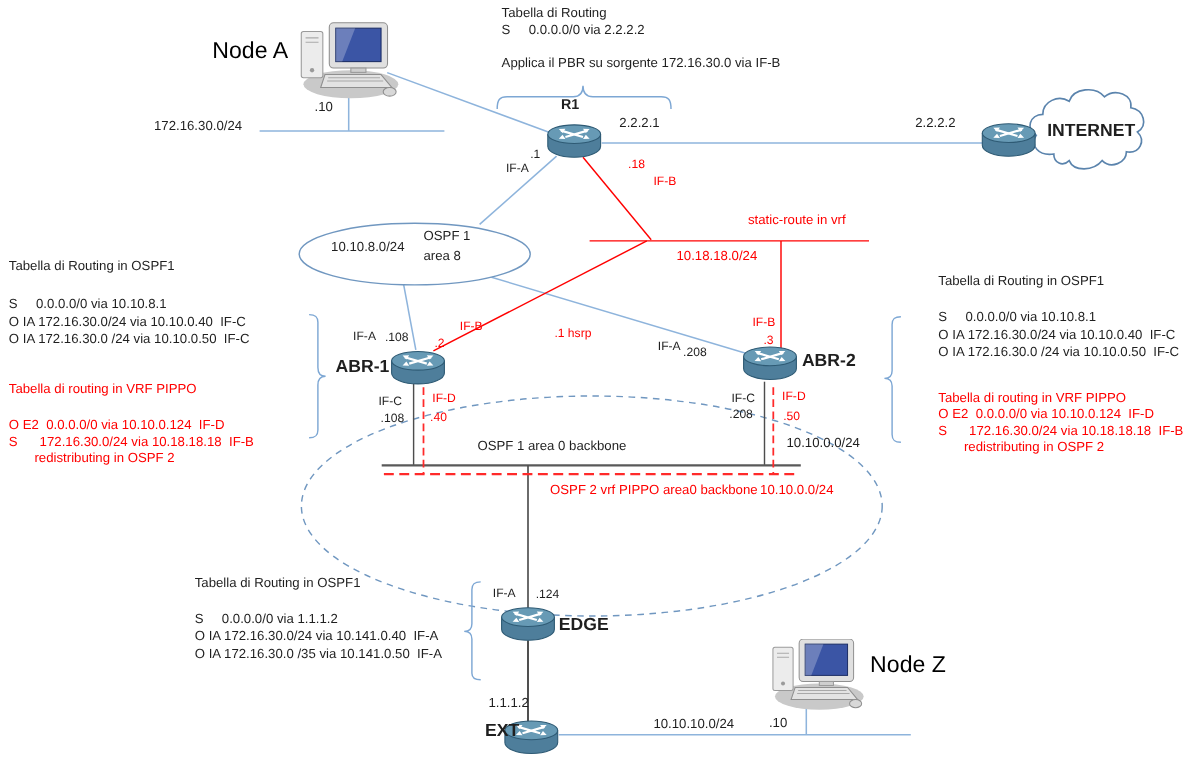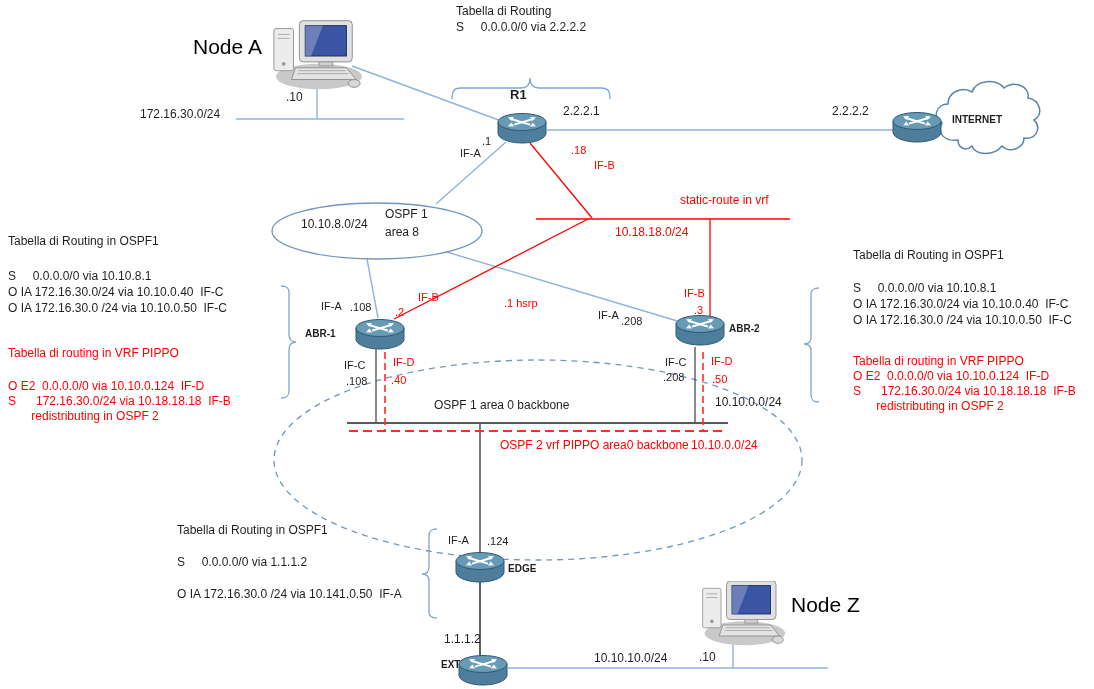--- a/index.html
+++ b/index.html
@@ -1,20 +1,20 @@
 <!DOCTYPE html>
 <html><head>
 <meta charset="utf-8">
 <style>
   html,body{margin:0;padding:0;background:#fff;}
   #canvas{position:relative;width:1094px;height:689px;background:#ffffff;overflow:hidden;
           font-family:"Liberation Sans",sans-serif;}
   .t{position:absolute;font-size:12px;color:#1f1f1f;white-space:pre;line-height:14px;}
   .red{color:#ff0000;}
-  .dev{font-weight:bold;font-size:10px;}
+  .dev{font-weight:bold;font-size:16px;}
   .big{font-size:21px;color:#000;}
   .sm{font-size:11px;}
   svg{display:block;}
   .icon{position:absolute;}
   #lines{position:absolute;left:0;top:0;}
 </style>
 </head>
 <body>
 
 <div id="canvas">
@@ -165,20 +165,21 @@
       <rect x="52" y="42" width="14" height="4" fill="#cfcfcf" stroke="#9a9a9a"></rect>
       <polygon points="28,48 80,48 90,60 24,60" fill="#e3e3e3" stroke="#8f8f8f"></polygon>
       <line x1="31" y1="51" x2="79" y2="51" stroke="#a8a8a8"></line>
         <line x1="30" y1="54" x2="82" y2="54" stroke="#a8a8a8"></line>
       <ellipse cx="88" cy="64" rx="6" ry="4" fill="#d8d8d8" stroke="#8f8f8f"></ellipse>
     </svg>
   </div>
 
   <div class="t" style="left:456px;top:4px;">Tabella di Routing</div>
   <div class="t" style="left:456px;top:20px;">S     0.0.0.0/0 via 2.2.2.2</div>
+  <div class="t" style="left:456px;top:50px;">Applica il PBR su sorgente 172.16.30.0 via IF-B</div>
 
   <div class="t big" style="left:193px;top:40px;">Node A</div>
   <div class="t" style="left:286px;top:90px;">.10</div>
   <div class="t" style="left:140px;top:107px;">172.16.30.0/24</div>
 
   <div class="t dev" style="left:510px;top:88px;font-size:13px;">R1</div>
   <div class="t" style="left:563px;top:104px;text-align:right;">2.2.2.1</div>
   <div class="t sm" style="left:482px;top:134px;">.1</div>
   <div class="t sm" style="left:460px;top:146px;">IF-A</div>
   <div class="t sm red" style="left:571px;top:143px;">.18</div>
@@ -246,15 +247,16 @@
   <div class="t" style="left:853px;top:297px;">O IA 172.16.30.0/24 via 10.10.0.40  IF-C</div>
   <div class="t" style="left:853px;top:313px;">O IA 172.16.30.0 /24 via 10.10.0.50  IF-C</div>
 
   <div class="t red" style="left:853px;top:354px;">Tabella di routing in VRF PIPPO</div>
   <div class="t red" style="left:853px;top:369px;">O E2  0.0.0.0/0 via 10.10.0.124  IF-D</div>
   <div class="t red" style="left:853px;top:384px;">S      172.16.30.0/24 via 10.18.18.18  IF-B</div>
   <div class="t red" style="left:853px;top:399px;">       redistributing in OSPF 2</div>
 
   <div class="t" style="left:177px;top:523px;">Tabella di Routing in OSPF1</div>
   <div class="t" style="left:177px;top:555px;">S     0.0.0.0/0 via 1.1.1.2</div>
-  <div class="t" style="left:177px;top:587px;">O IA 172.16.30.0 /24 via 10.141.0.50  IF-A</div>
+  <div class="t" style="left:177px;top:571px;">O IA 172.16.30.0/24 via 10.141.0.40  IF-A</div>
+  <div class="t" style="left:177px;top:587px;">O IA 172.16.30.0 /35 via 10.141.0.50  IF-A</div>
 
 </div>
 
 </body></html>

